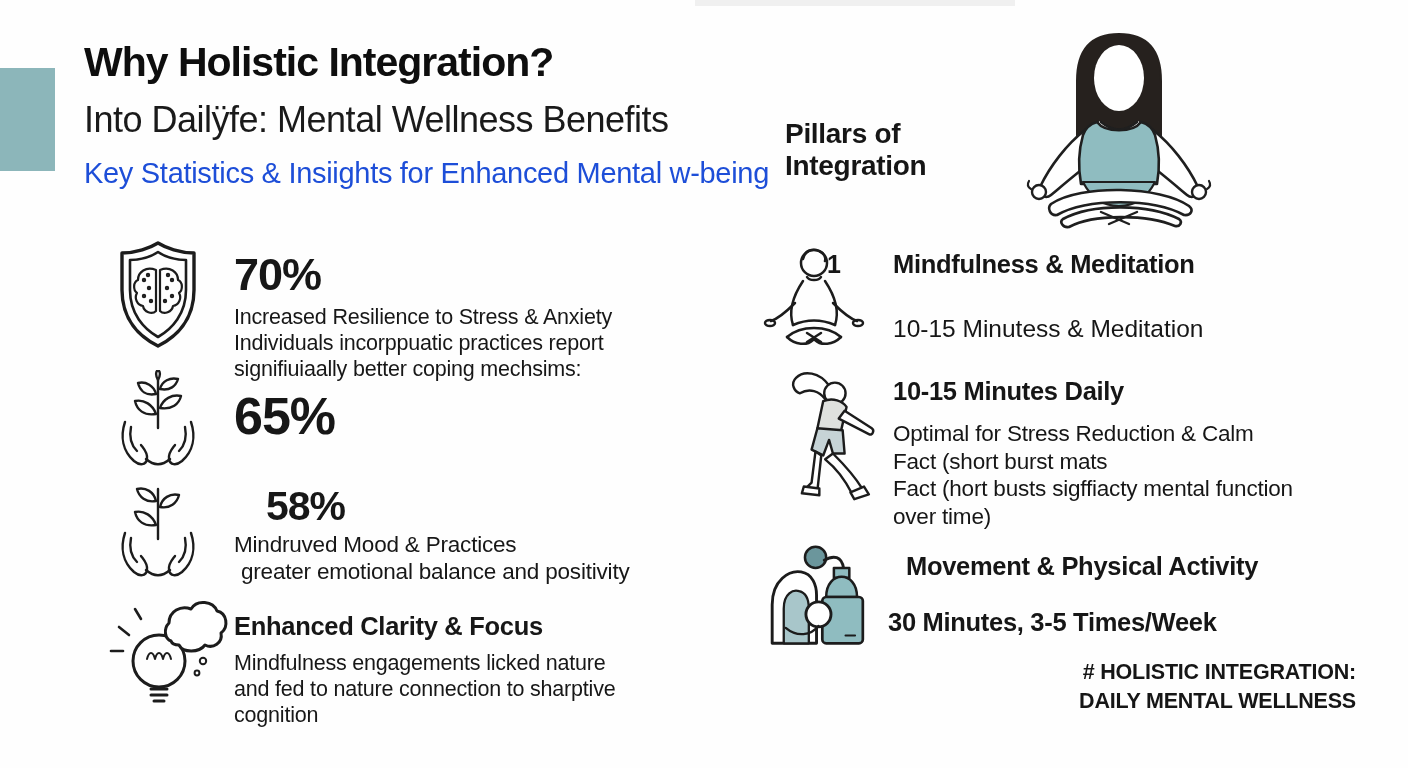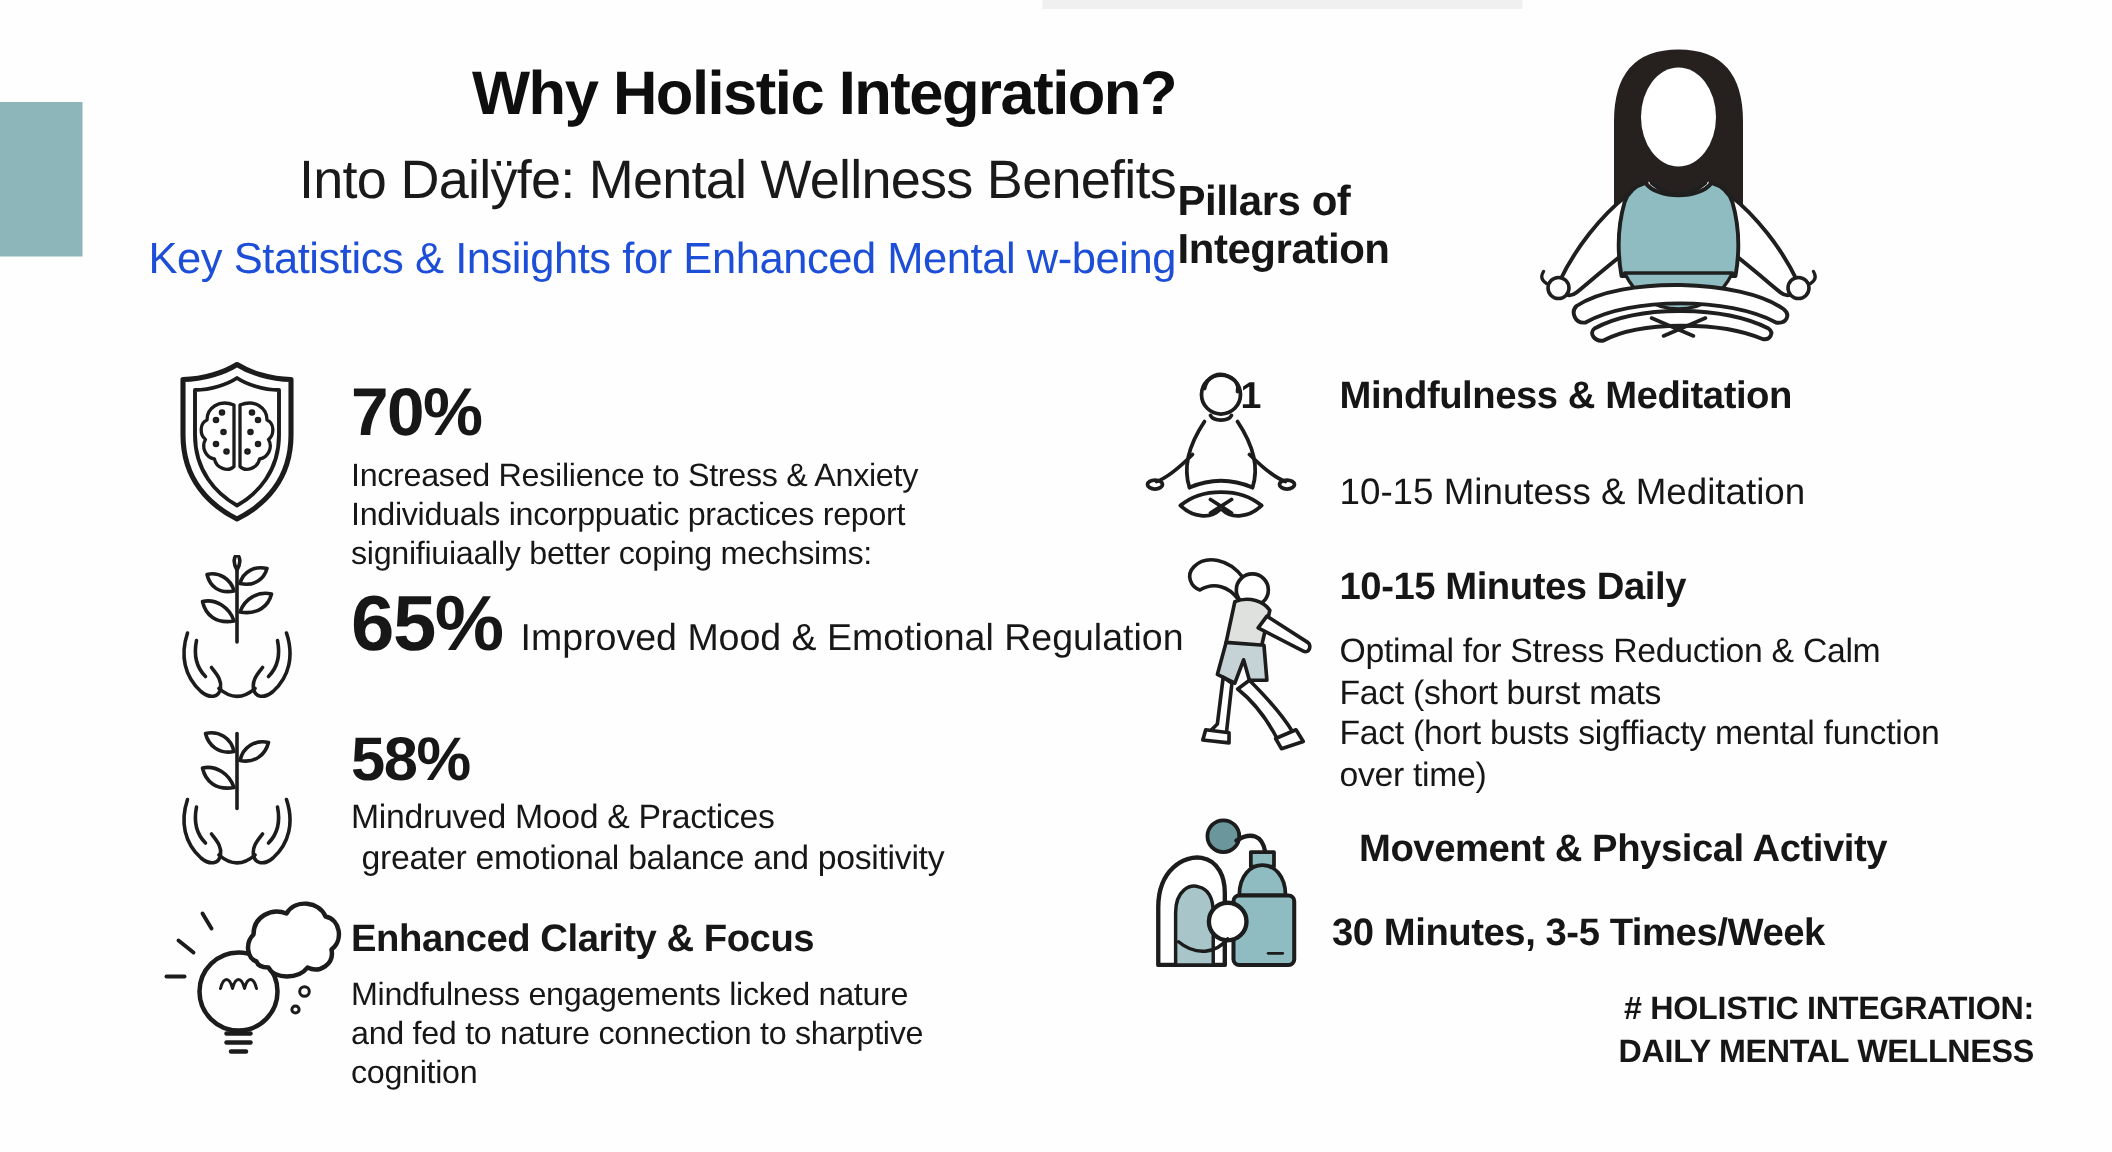--- a/index.html
+++ b/index.html
@@ -13,21 +13,21 @@
   .stage { position: absolute; inset: 0; width: 1408px; height: 768px; background: #fefefe; }
   .abs { position: absolute; }
 
   
   .top-smudge { left: 695px; top: 0; width: 320px; height: 6px; background: #ececec; opacity: .8; }
 
   
   .teal-square { left: 0; top: 68px; width: 55px; height: 103px; background: #8cb6ba; }
 
   
-  .header { left: 84px; top: 40px; width: 700px; text-align: right; }
+  .header { left: 84px; top: 40px; width: 700px; }
   .title { font-size: 41px; font-weight: 700; letter-spacing: -1px; color: #0e0e0e; line-height: 1.08; }
   .subtitle { font-size: 36px; font-weight: 400; letter-spacing: -0.5px; color: #1a1a1a; margin-top: 16px; line-height: 1.1; }
   .tagline { font-size: 29px; font-weight: 400; letter-spacing: -0.3px; color: #1d4ed8; margin-top: 17px; }
 
   
   .stat-text { color: #171717; }
   .stat-value { font-size: 45px; font-weight: 700; letter-spacing: -1px; line-height: 1; }
   .stat-line { font-size: 21.5px; line-height: 26px; letter-spacing: -0.2px; }
   .stat-lines { margin-top: 7px; }
   .stat-inline { display: flex; align-items: baseline; gap: 12px; white-space: nowrap; }
@@ -104,38 +104,37 @@
       <path d="M50 38 C62 40 69 34 71 26 C62 24 53 29 50 38 Z"></path>
       <path d="M15 52 C10 67 13 81 24 91 C30 96 36 95 37 89 C38 83 34 79 31 75"></path>
       <path d="M21 57 C19 67 21 75 27 81"></path>
       <path d="M81 52 C86 67 83 81 72 91 C66 96 60 95 59 89 C58 83 62 79 65 75"></path>
       <path d="M75 57 C77 67 75 75 69 81"></path>
       <path d="M36 89 C44 96 52 96 60 89"></path>
     </svg>
   </div>
   <div class="abs stat-text stat-inline" style="left:234px; top:390px;">
     <span class="stat-value">65%</span>
-    <span class="lbl"><span class="b">Improved </span><span class="m">Mood &amp; Emotional </span><span class="b">Regulation</span></span>
   </div>
 
   <div class="abs" style="left:110px; top:480px;">
     <svg width="96" height="102" viewBox="0 0 96 100" fill="none" stroke="#1c1c1c" stroke-width="2.4" stroke-linecap="round" stroke-linejoin="round">
       <path d="M48 8 V58"></path>
       <path d="M46 20 C36 22 29 16 27 8 C36 6 44 11 46 20 Z"></path>
       <path d="M50 26 C60 28 67 22 69 14 C60 12 52 17 50 26 Z"></path>
       <path d="M46 44 C34 46 27 40 25 31 C34 29 43 35 46 44 Z"></path>
       <path d="M15 52 C10 67 13 81 24 91 C30 96 36 95 37 89 C38 83 34 79 31 75"></path>
       <path d="M21 57 C19 67 21 75 27 81"></path>
       <path d="M81 52 C86 67 83 81 72 91 C66 96 60 95 59 89 C58 83 62 79 65 75"></path>
       <path d="M75 57 C77 67 75 75 69 81"></path>
       <path d="M36 89 C44 96 52 96 60 89"></path>
     </svg>
   </div>
   <div class="abs stat-text" style="left:234px; top:486px;">
-    <div class="stat-value" style="font-size:41px;">58%</div>
+    <div class="stat-value" style="font-size:41px;margin-left:32px;">58%</div>
     <div class="stat-lines stat3-lines" style="margin-top:4px;">
       <div class="stat-line">Mindruved Mood &amp; Practices</div>
       <div class="stat-line indent">greater emotional balance and positivity</div>
     </div>
   </div>
 
   <div class="abs" style="left:105px; top:597px;">
     <svg width="128" height="114" viewBox="0 0 128 114" fill="none" stroke="#1c1c1c" stroke-linecap="round" stroke-linejoin="round">
       <g stroke-width="2.6">
         <path d="M14 30 L24 38"></path>

